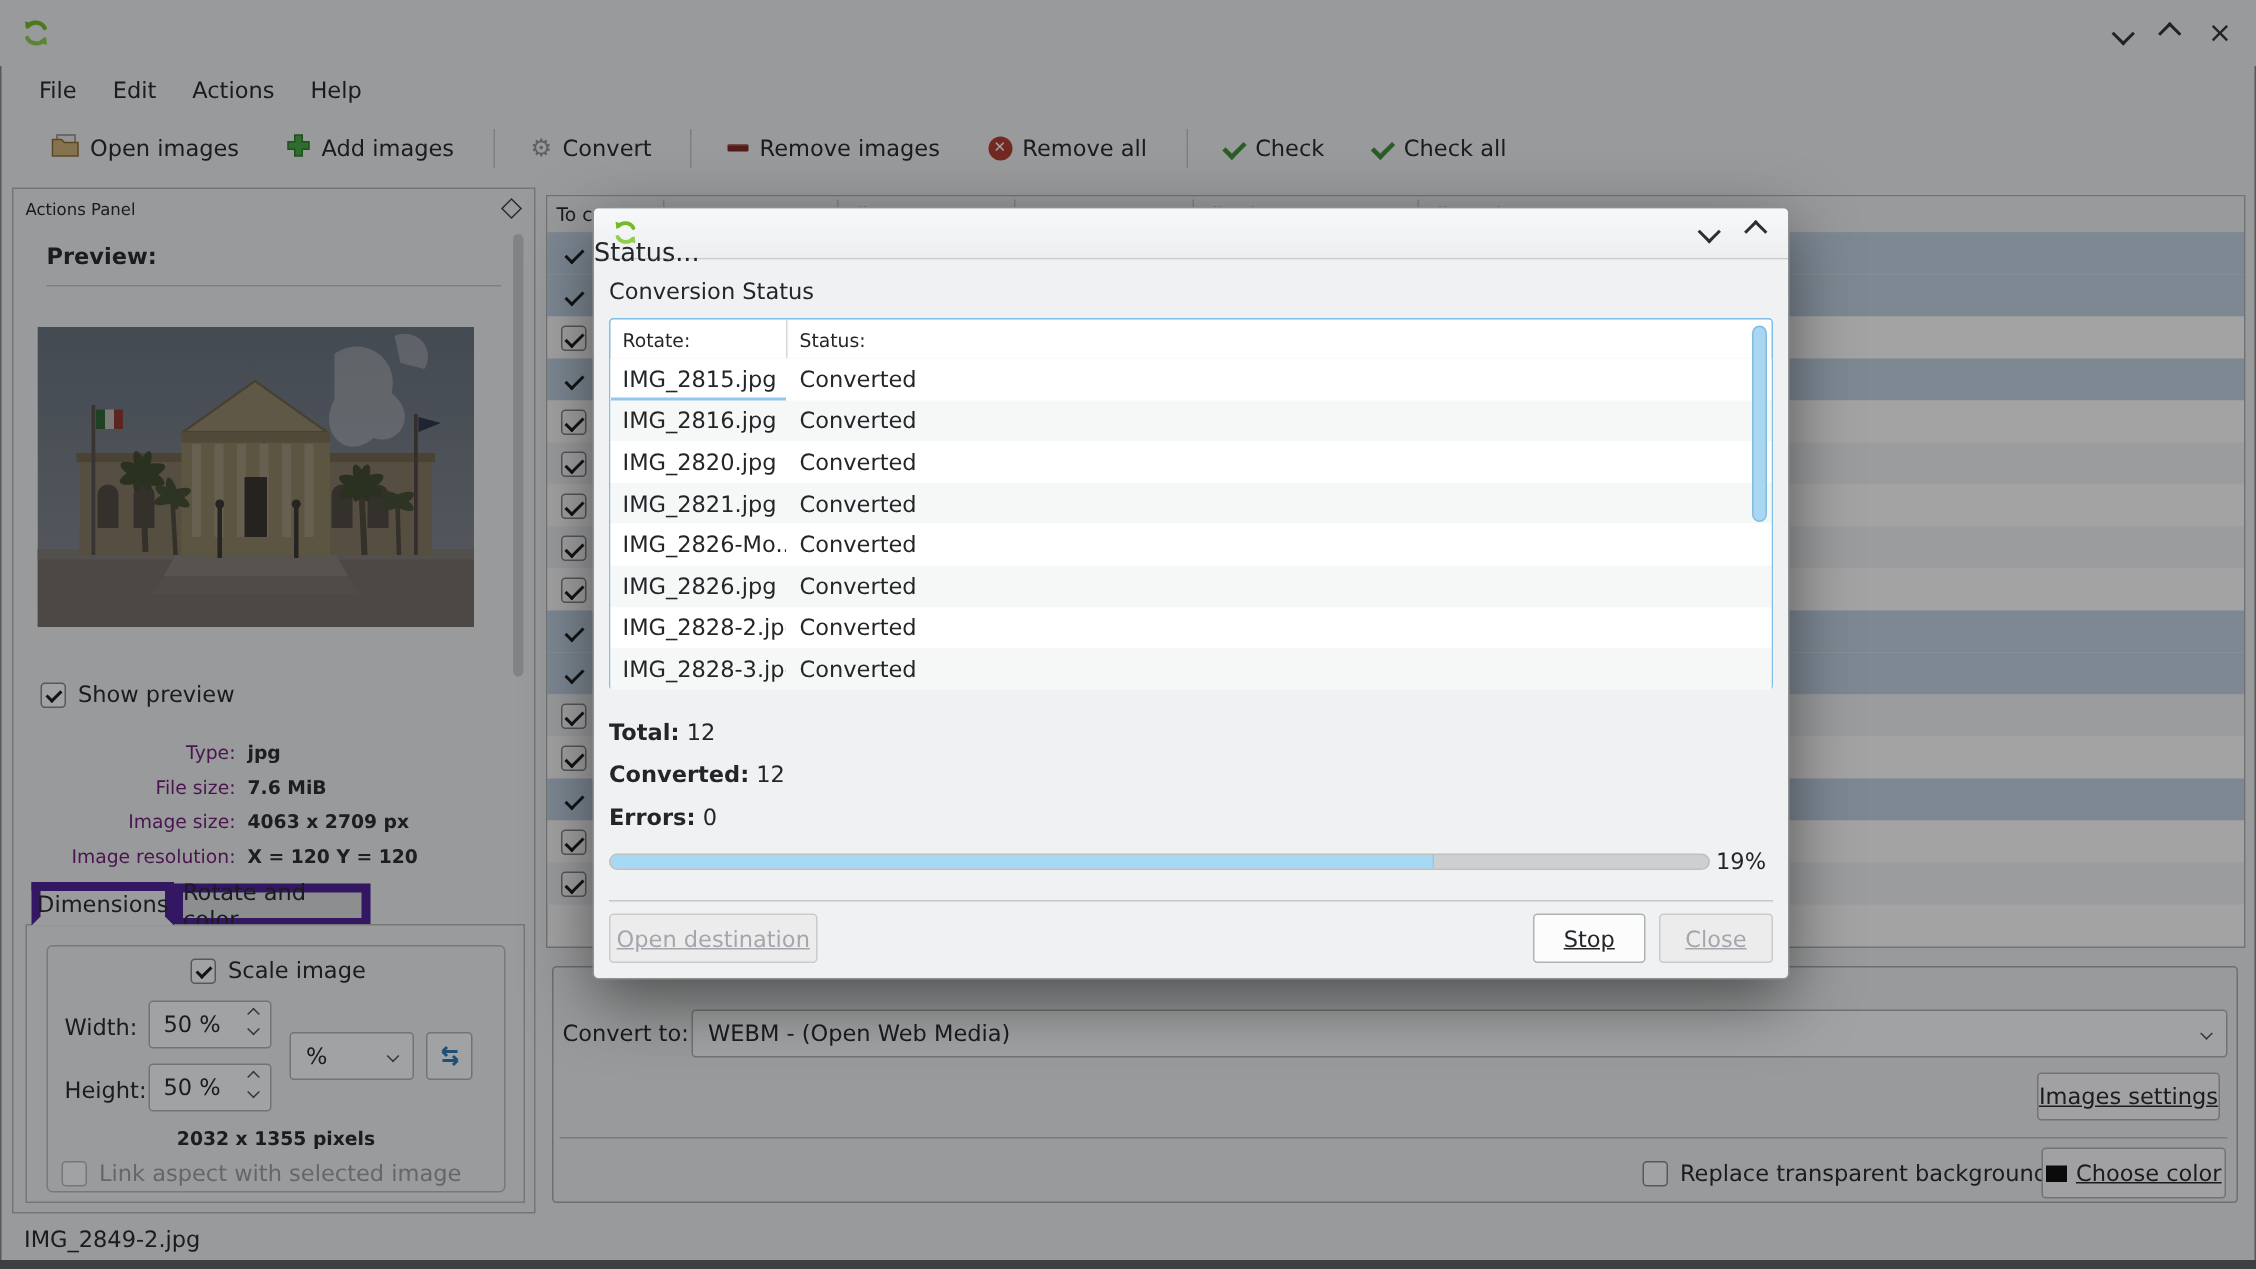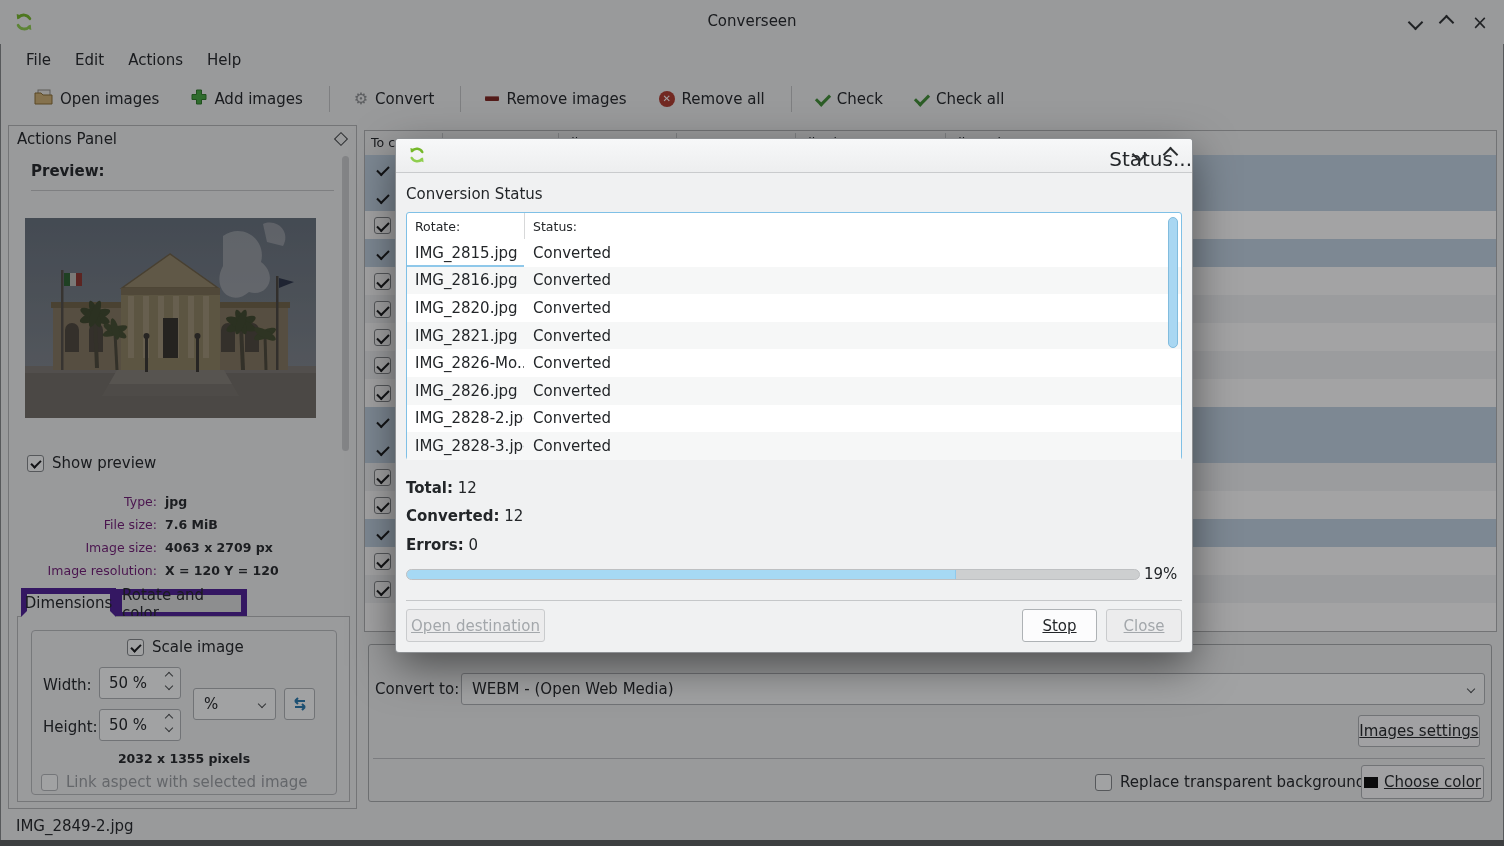--- a/index.html
+++ b/index.html
@@ -26,21 +26,21 @@
   .toolbar{left:0;top:76px;width:1504px;height:45px;display:flex;align-items:center;padding-left:24px;font-size:15px;}
   .tbtn{display:flex;align-items:center;gap:7px;padding:6px 10px;border-radius:3px;margin-right:12px;}
   .tsep{width:1px;height:26px;background:#c3c5c7;margin:0 14px 0 4px;}
   .icon-minus{width:14px;height:5px;background:#7e241f;border-radius:1px;box-shadow:inset 0 1px 0 rgba(255,255,255,.35);}
   .icon-stop{width:16px;height:16px;background:#b03a2e;border-radius:8px;color:#fff;font-size:10px;font-weight:bold;
     display:flex;align-items:center;justify-content:center;line-height:1;}
   .icon-gear{font-size:16px;color:#8f9294;line-height:1;}
   
   .panel{left:8px;top:125px;width:349px;height:684px;background:#eff0f1;border:1px solid #b3b5b7;box-sizing:border-box;}
   .panel-head{left:0;top:0;width:100%;height:26px;display:flex;justify-content:space-between;align-items:center;
-    padding:0 10px 0 8px;box-sizing:border-box;font-size:15px;}
+    padding:0 10px 0 8px;box-sizing:border-box;font-size:11px;}
   .float-ico{width:8px;height:8px;border:1px solid #3c3f41;transform:rotate(45deg);}
   .p-preview{left:22px;top:36px;font-weight:bold;font-size:15px;}
   .p-hr{border-top:1px solid #c3c5c7;height:0;}
   .p-scroll{right:7px;top:30px;width:7px;height:295px;background:#cbcdcf;border-radius:4px;}
   .preview-box{left:16px;top:92px;width:291px;height:200px;}
   .cb{width:17px;height:17px;background:#fcfdfd;border:1px solid #83878a;border-radius:3px;display:inline-flex;
     align-items:center;justify-content:center;box-sizing:border-box;flex:none;}
   .cb .ck{width:8px;height:4px;}
   .cb-row{display:flex;align-items:center;gap:8px;font-size:15px;}
   .info-label{width:140px;text-align:right;color:#701a75;font-size:12.5px;}
@@ -81,21 +81,21 @@
   .btn{background:#fcfcfd;border:1px solid #aeb2b5;border-radius:3px;box-sizing:border-box;font-size:15px;
     display:flex;align-items:center;justify-content:center;color:#232629;text-decoration:underline;}
   .swatch{width:14px;height:11px;background:#0a0a0a;margin-right:6px;}
   
   .dim{left:0;top:0;width:1504px;height:846px;background:rgba(12,14,16,0.38);z-index:50;}
   
   .dialog{left:396px;top:139px;width:796px;height:513px;background:#f0f1f2;z-index:100;border-radius:3px;
     box-shadow:0 0 0 1px #8d9093,0 14px 44px rgba(0,0,0,.5);}
   .dlg-titlebar{left:0;top:0;width:100%;height:34px;background:linear-gradient(#f7f8f9,#edeeef);
     border-bottom:1px solid #c9cbcd;border-radius:3px 3px 0 0;box-sizing:border-box;}
-  .dlg-title{left:0;top:8px;width:100%;text-align:right;font-size:20px;}
+  .dlg-title{left:0;top:20px;width:100%;text-align:left;font-size:17px;}
   .dlg-ctrls{right:16px;top:10px;display:flex;gap:20px;color:#2c2f31;}
   .dlg-heading{left:10px;top:46px;font-size:15px;}
   .dlg-frame{left:10px;top:73px;width:776px;height:248px;background:#fff;border:1px solid #7fc0e6;border-radius:3px;box-sizing:border-box;}
   .dlg-head{position:absolute;left:0;top:0;width:100%;height:26px;border-bottom:1px solid #ebebec;display:flex;align-items:center;}
   .dlg-head .hc{font-size:12.5px;padding-left:8px;box-sizing:border-box;height:100%;display:flex;align-items:center;}
   .dlg-head .hc.img{width:117px;}
   .dlg-head .hc.st{border-left:1px solid #d7d8d9;}
   .dlg-rows{position:absolute;left:0;top:26px;width:100%;}
   .dlg-row{height:27.6px;display:flex;align-items:center;font-size:15px;background:#fff;}
   .dlg-row.alt{background:#f6f7f7;}
@@ -120,21 +120,20 @@
 
   <div class="abs titlebar">
     <span class="abs tb-logo">
       <svg width="20" height="20" viewBox="0 0 24 24">
           <path d="M19 8 A8.2 8.2 0 0 0 5.5 6.5" fill="none" stroke="#76b82a" stroke-width="3.4" stroke-linecap="round"></path>
           <polygon points="3.2,2.5 8.6,4.2 4,9" fill="#76b82a"></polygon>
           <path d="M5 16 A8.2 8.2 0 0 0 18.5 17.5" fill="none" stroke="#8fce4e" stroke-width="3.4" stroke-linecap="round"></path>
           <polygon points="20.8,21.5 15.4,19.8 20,15" fill="#8fce4e"></polygon>
         </svg>
     </span>
-    <div class="abs tb-title">Converseen</div>
     <div class="abs win-ctrls">
       <span class="cv down"></span>
       <span class="cv up"></span>
       <span class="x-glyph">×</span>
     </div>
   </div>
 
   <div class="abs menubar">
     <span class="menu-item">File</span>
     <span class="menu-item">Edit</span>

